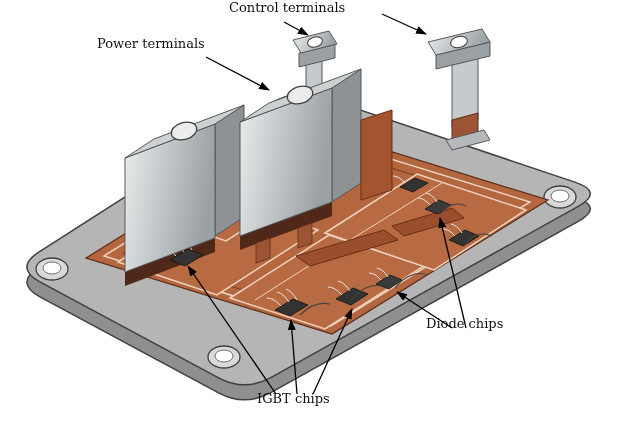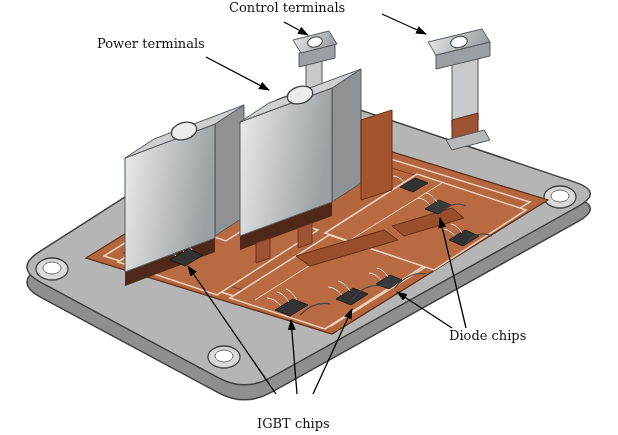--- a/index.html
+++ b/index.html
@@ -13,22 +13,22 @@
   .figure svg{position:absolute;left:0;top:0;}
   .label{
     position:absolute;
     font-size:13px;
     color:#111111;
     white-space:nowrap;
     line-height:1.1;
   }
   .lbl-control{left:229px;top:1px;}
   .lbl-power{left:97px;top:37px;text-align:right;}
-  .lbl-diode{left:426px;top:329px;margin-left:23px;}
-  .lbl-igbt{left:257px;top:417px;}
+  .lbl-diode{left:426px;top:317px;}
+  .lbl-igbt{left:257px;top:392px;}
 </style>
 </head>
 <body>
 
 <div class="figure">
 
   <svg width="618" height="435" viewBox="0 0 618 435">
     <defs>
       <linearGradient id="silver" x1="0" y1="0" x2="1" y2="0.25">
         <stop offset="0" stop-color="#eceeee"></stop>

